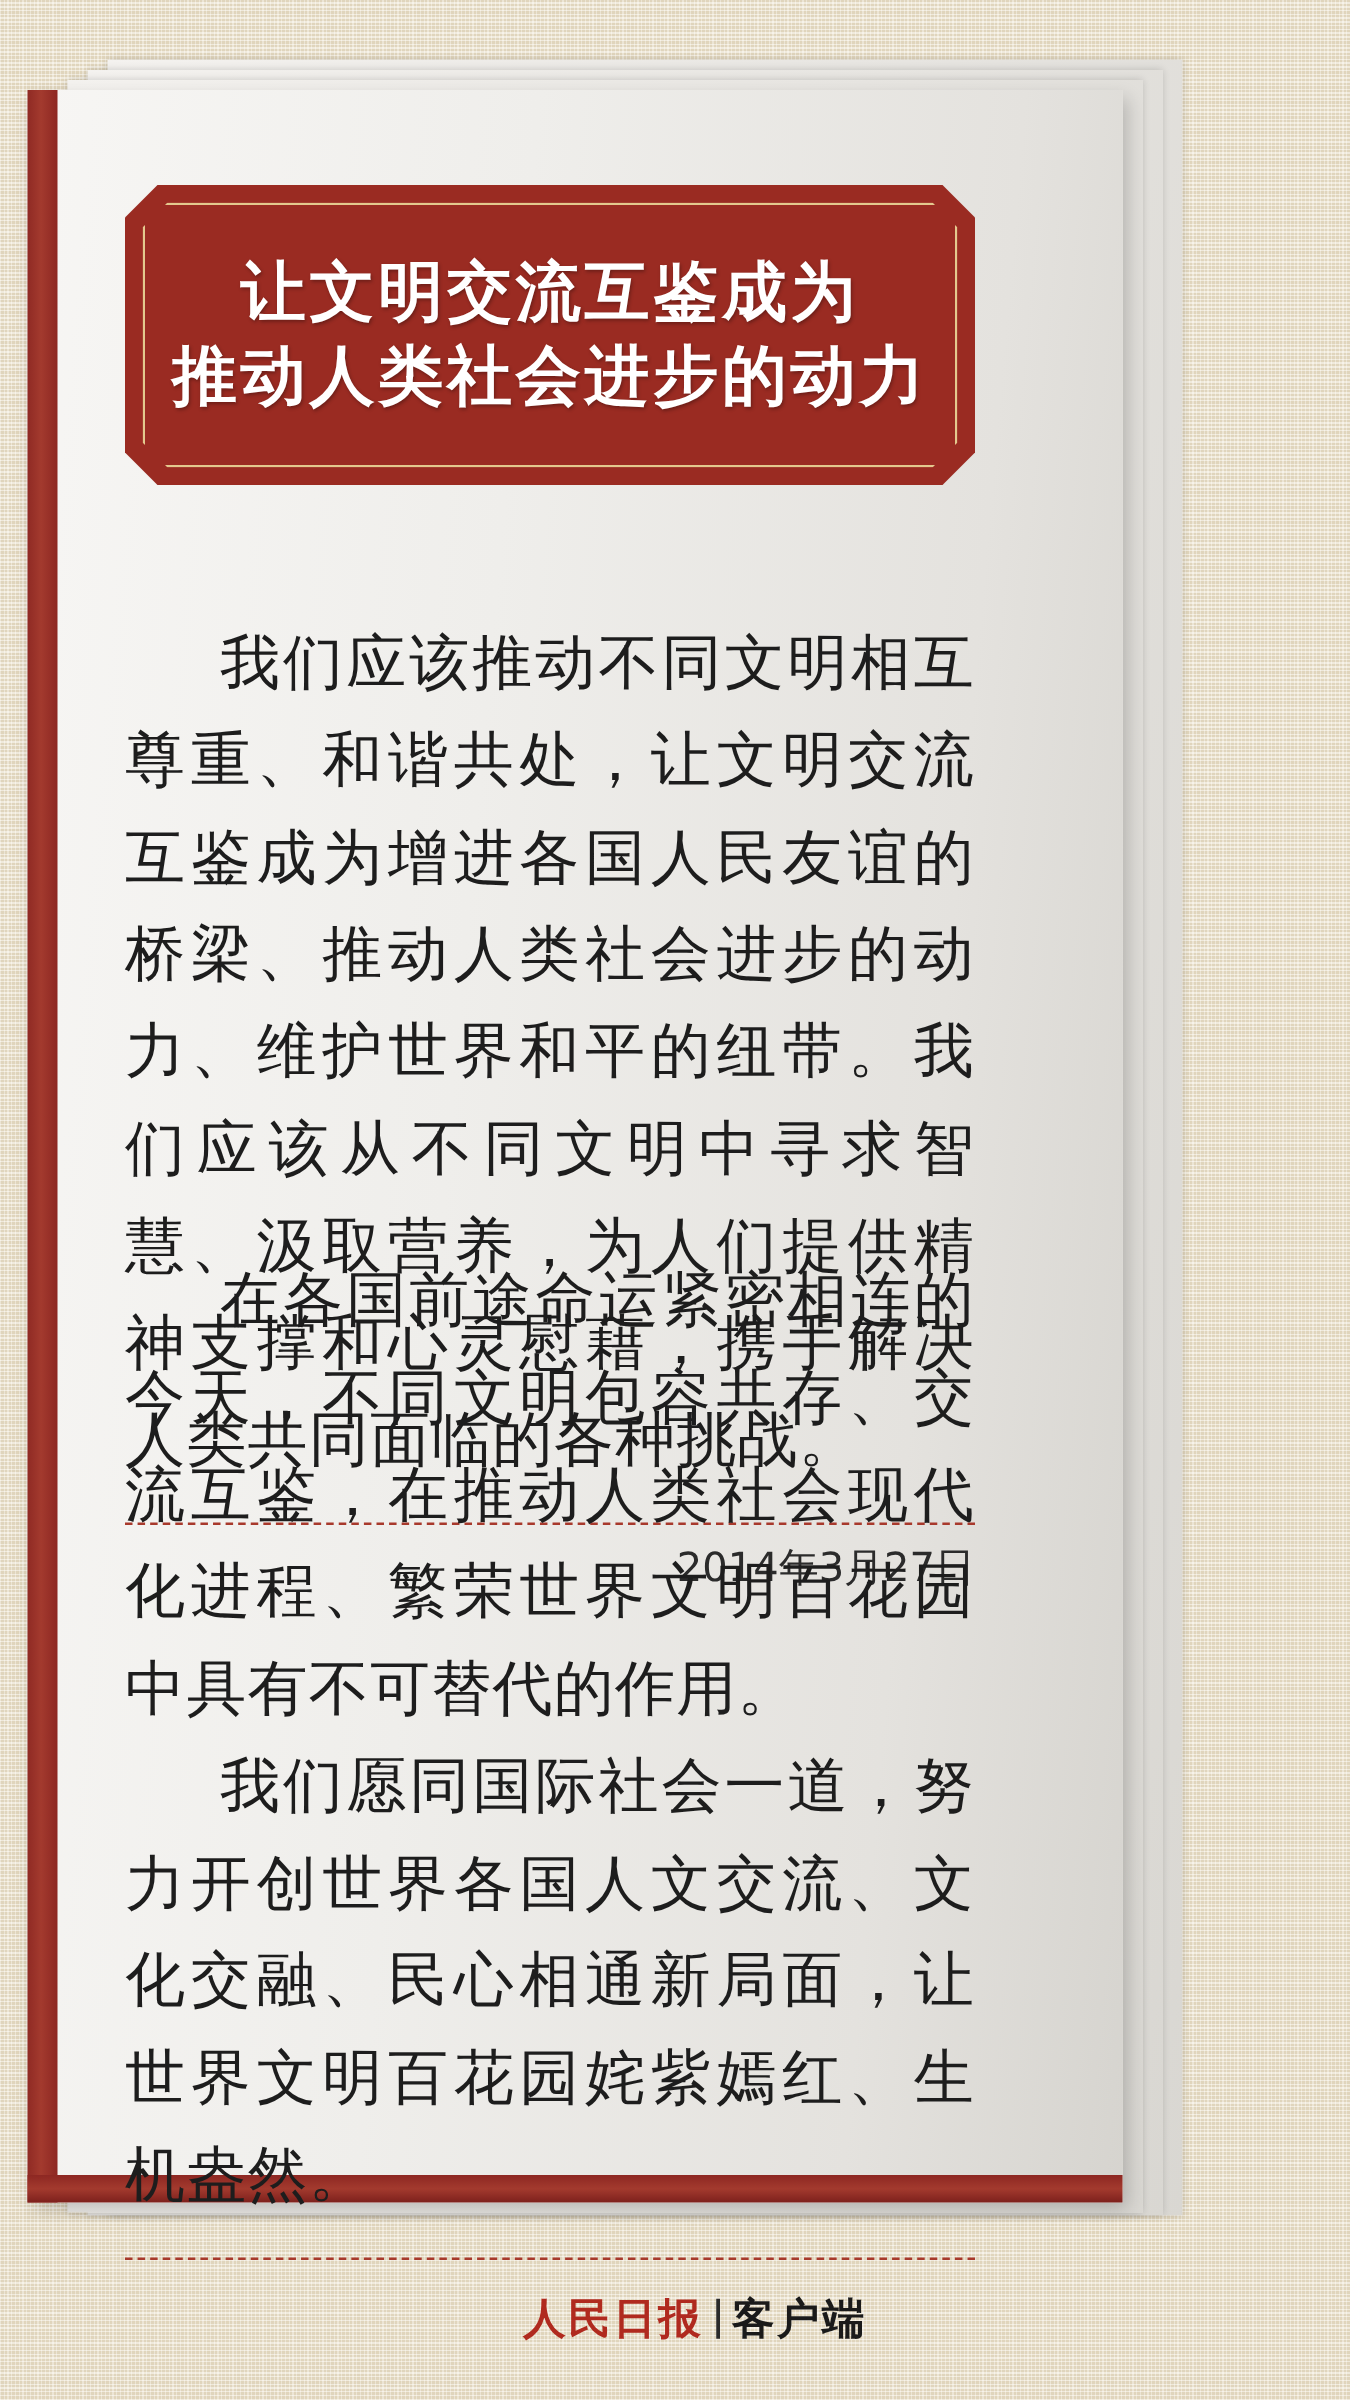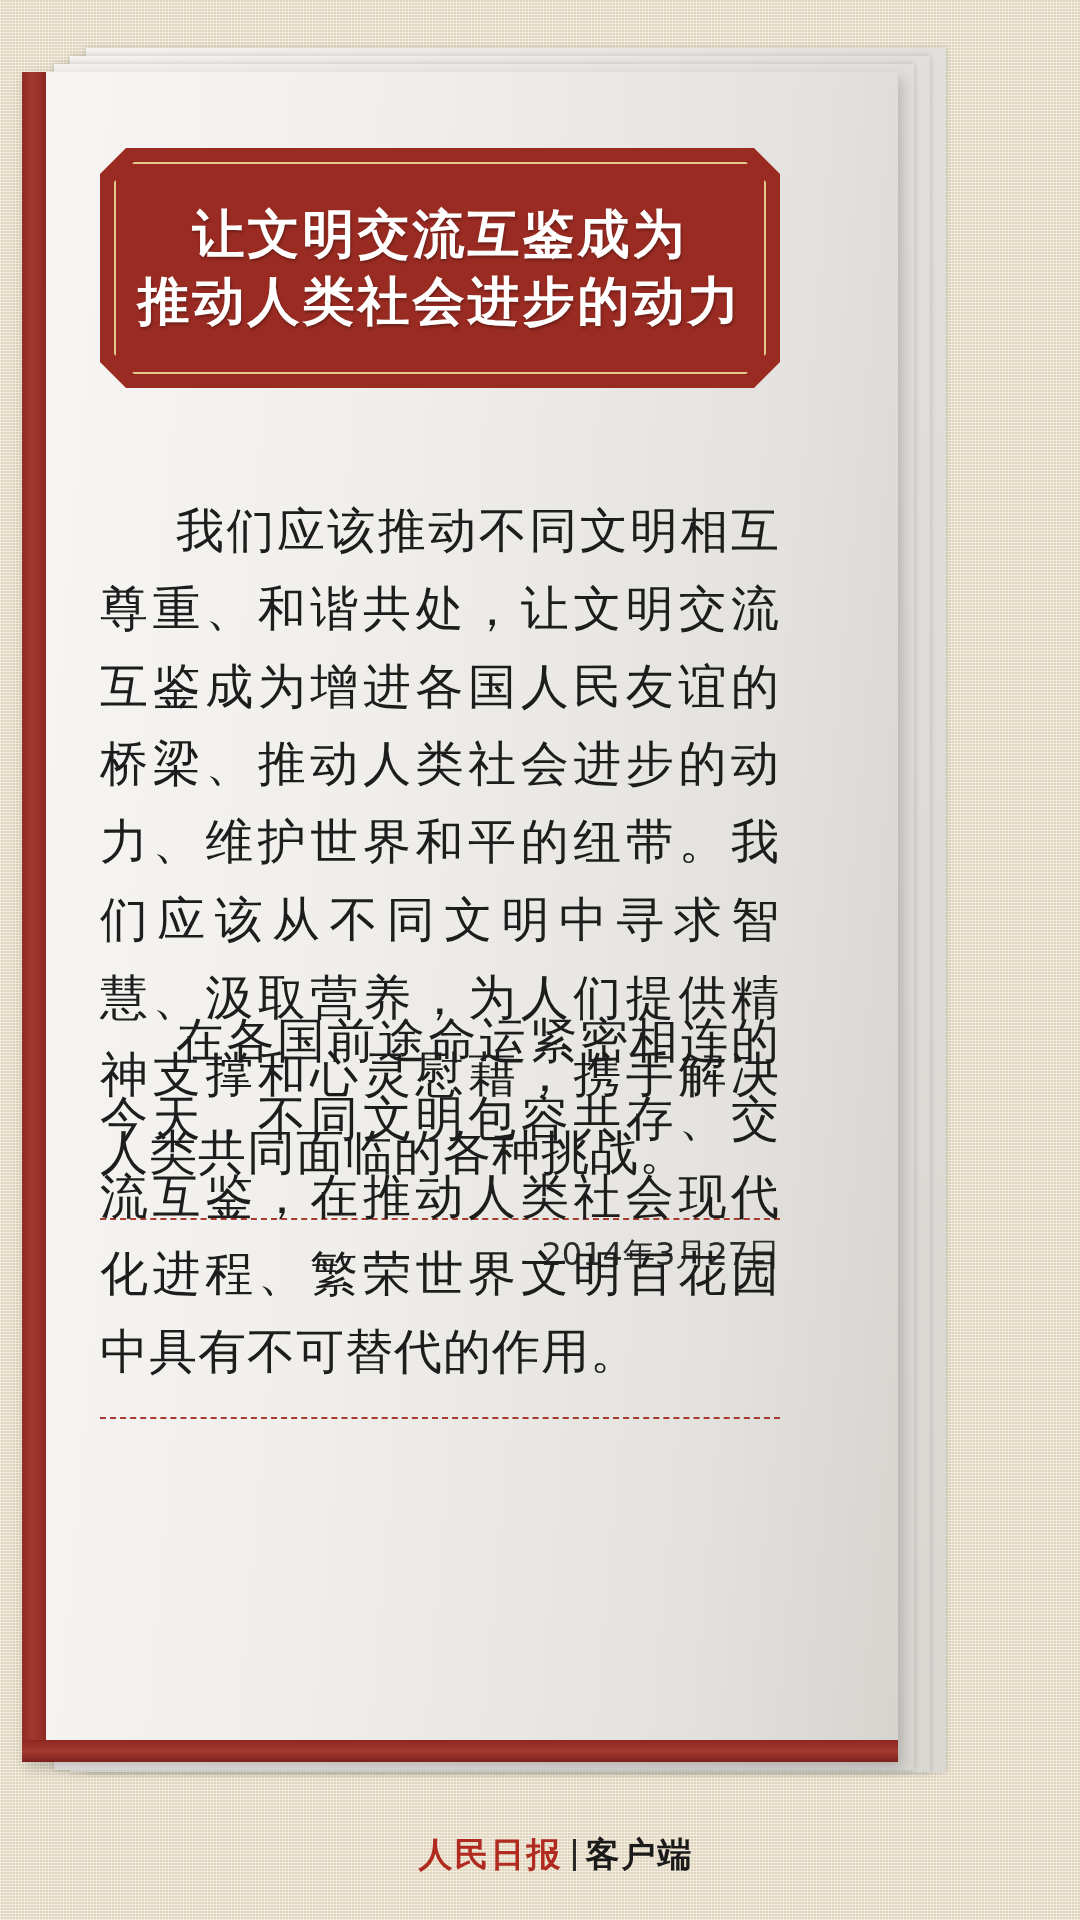--- a/index.html
+++ b/index.html
@@ -206,20 +206,21 @@
       </div>
       <div class="divider"></div>
       <div class="attrib">
         <div>2014年3月27日</div>
       </div>
     </div>
 
     <div class="quote-block q2">
       <div class="quote-text">
         <p>在各国前途命运紧密相连的今天，不同文明包容共存、交流互鉴，在推动人类社会现代化进程、繁荣世界文明百花园中具有不可替代的作用。</p>
+        <p>我们愿同国际社会一道，努力开创世界各国人文交流、文化交融、民心相通新局面，让世界文明百花园姹紫嫣红、生机盎然。</p>
       </div>
       <div class="divider"></div>
     </div>
   </div>
 </div>
 
 <div class="footer">
   <div class="logo-mark">人民日报</div>
   <div class="logo-bar"></div>
   <div class="logo-sub">客户端</div>

